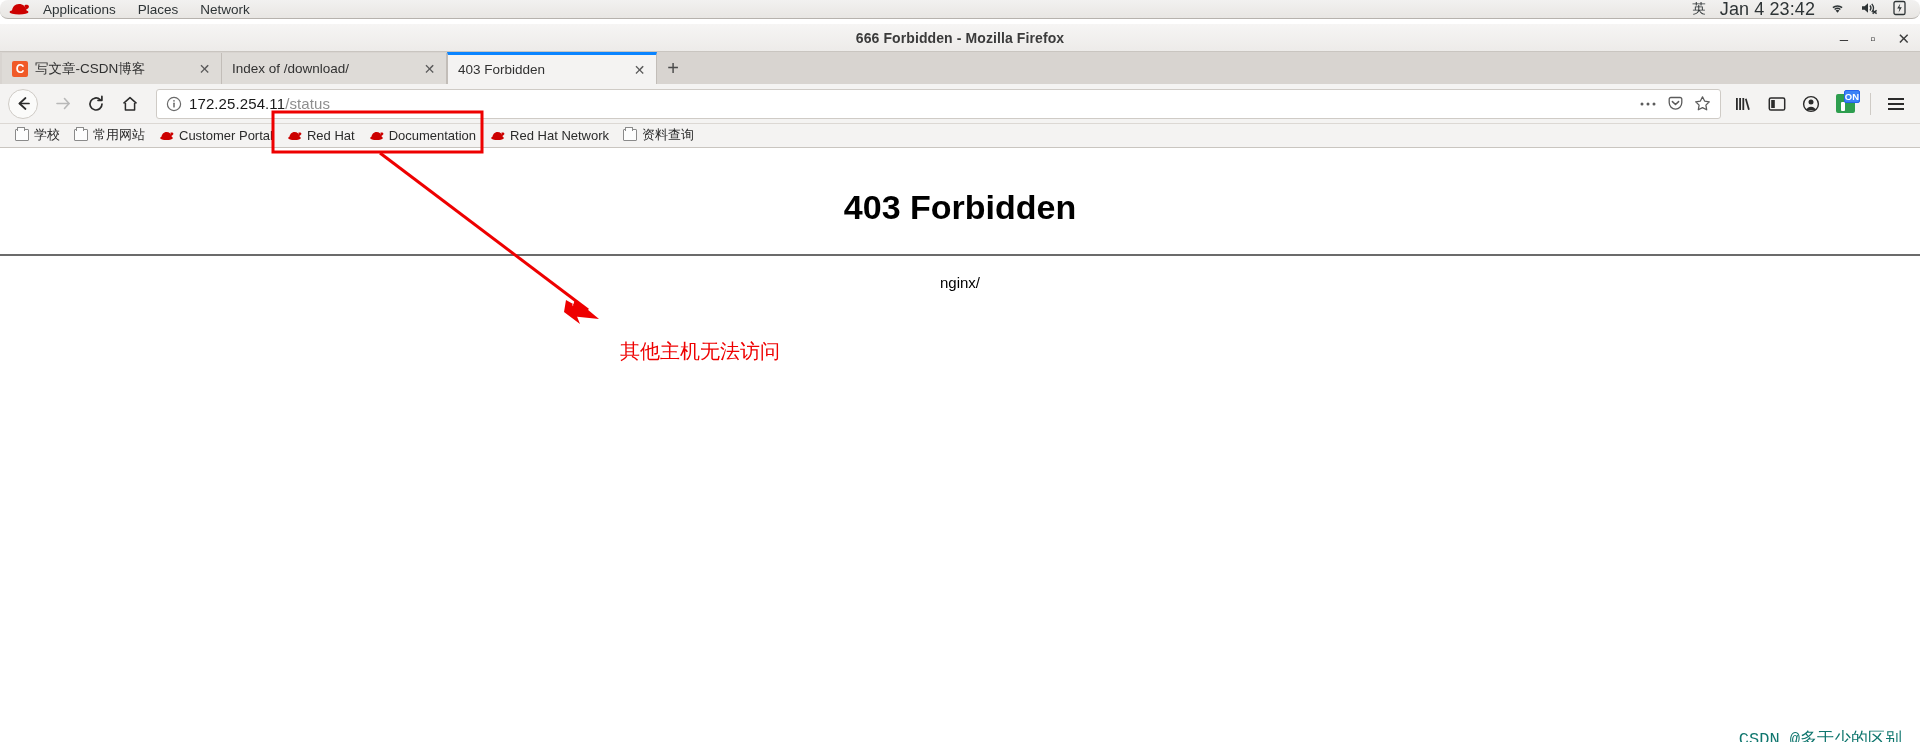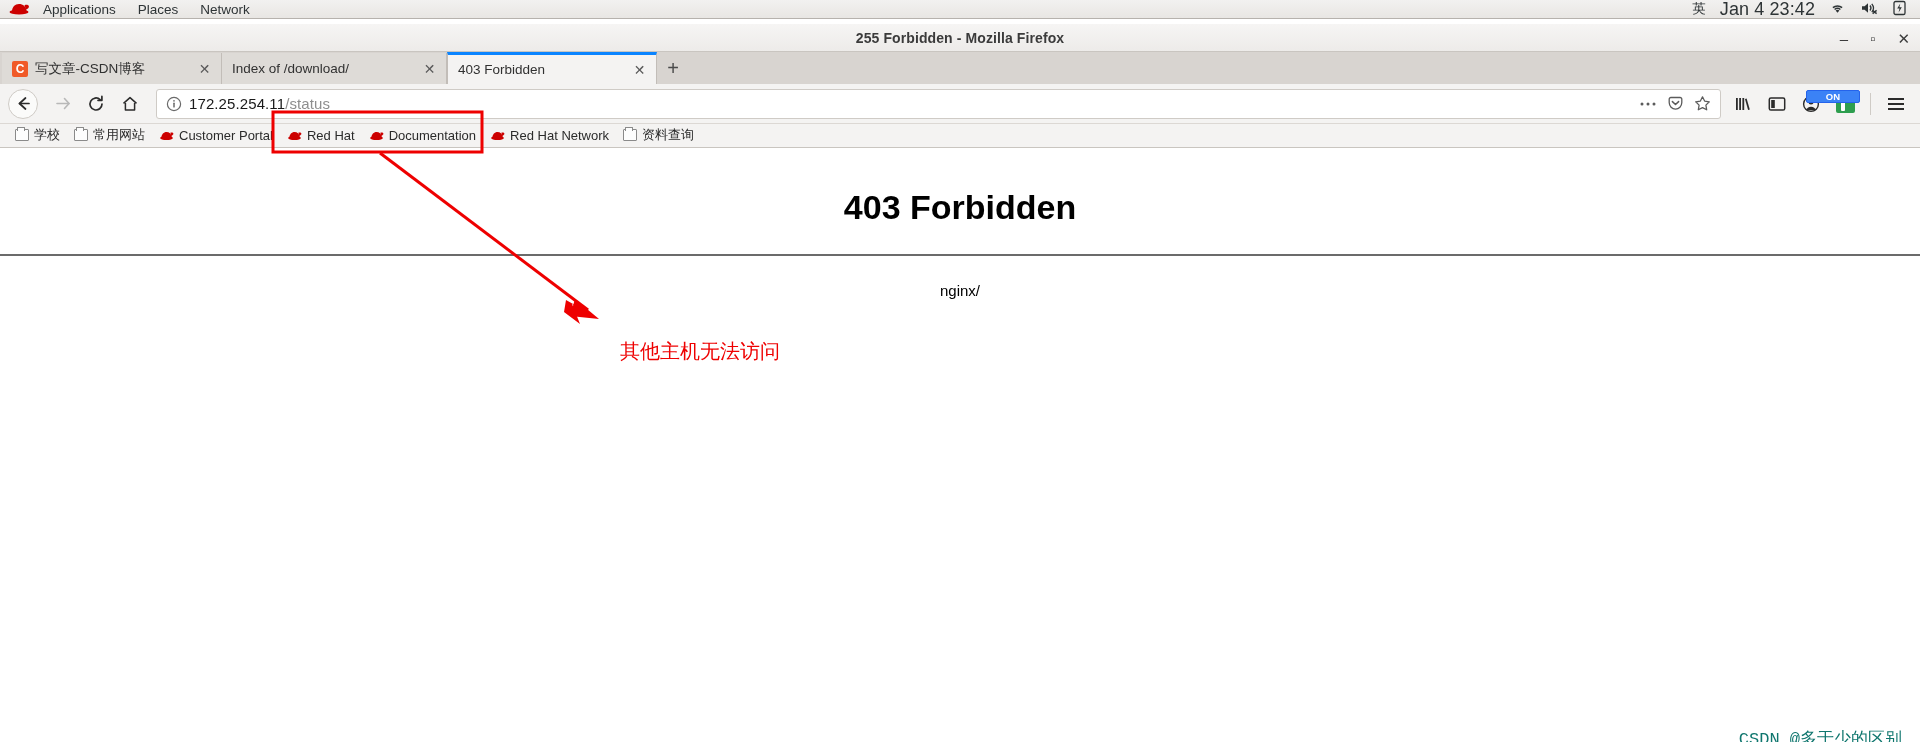--- a/index.html
+++ b/index.html
@@ -11,21 +11,21 @@
     background: #ffffff;
   }
 
   
   #gnome-panel {
     position: absolute; top: 0; left: 0;
     width: 1920px; height: 19px;
     background: linear-gradient(to bottom, #f2f1f0 0%, #e8e6e3 100%);
     border-bottom: 1px solid #b6b2ad;
     display: flex; align-items: center;
-    font-size: 13px; color: #2e3436;
+    font-size: 13px; color: #2e3436; border-radius: 8px;
   }
   .panel-left { display: flex; align-items: center; padding-left: 8px; gap: 0px; }
   .panel-item {
     padding: 0 11px; height: 23px; line-height: 23px;
     font-size: 13.5px; color: #2e3436; cursor: default;
   }
   .redhat-glyph { width: 22px; height: 16px; position: relative; margin-right: 2px; }
   .panel-right {
     margin-left: auto; display: flex; align-items: center;
     gap: 14px; padding-right: 14px; font-size: 13.5px;
@@ -168,21 +168,21 @@
     position: relative;
   }
   .ext-icon::after {
     content: ""; position: absolute; left: 5px; top: 8px;
     width: 4px; height: 9px; background: #fff; border-radius: 1px;
   }
   .ext-badge {
     position: absolute; right: 1px; top: 2px;
     background: #3b82f6; color: #fff;
     font-size: 9.5px; font-weight: bold;
-    padding: 1px 19px; border-radius: 2px; line-height: 1.05;
+    padding: 1px 0; border-radius: 2px; line-height: 1.05;
     border: 1px solid #2563eb;
   }
   .tb-sep { width: 1px; height: 22px; background: #cfcbc6; margin: 0 7px; }
 
   
   #bookmarks {
     height: 24px; width: 100%;
     background: #f4f3f2;
     border-bottom: 1px solid #c9c5c0;
     display: flex; 
@@ -216,21 +216,21 @@
     font-size: 34px; font-weight: bold;
     color: #000; margin: 0; padding-top: 30px;
     font-family: "Liberation Sans", "DejaVu Sans", sans-serif;
   }
   #page-hr {
     border: 0; border-top: 2px solid #6b6b6b;
     margin: 27px 0 0 0; width: 100%;
   }
   #page-center {
     text-align: center; font-size: 15px; color: #000;
-    margin-top: 26px;
+    margin-top: 18px;
   }
 
   
   #anno-layer {
     position: absolute; top: 16px; left: 0;
     width: 1920px; height: 742px;
     pointer-events: none;
   }
   #anno-text {
     position: absolute; left: 620px; top: 322px;
@@ -284,21 +284,21 @@
         <rect x="1" y="1.5" width="11" height="13" rx="1.6" stroke="#2e3436" stroke-width="1.3" fill="none"></rect>
         <path d="M7.3 3.6 L4.2 8.6 h2.3 l-0.9 3.8 3.2 -5.2 H6.4 z" fill="#2e3436"></path>
       </svg>
     </span>
   </div>
 </div>
 
 <div id="firefox-window">
 
   <div id="titlebar">
-    <span id="window-title">255 Forbidden - Mozilla Firefox</span>
+    <span id="window-title">666 Forbidden - Mozilla Firefox</span>
     <div class="win-buttons">
       <span class="win-btn">–</span>
       <span class="win-btn">▫</span>
       <span class="win-btn">✕</span>
     </div>
   </div>
 
   <div id="tabstrip">
     <div class="tab inactive" style="width:220px">
       <span class="tab-favicon" style="background:#f05a28">C</span>

